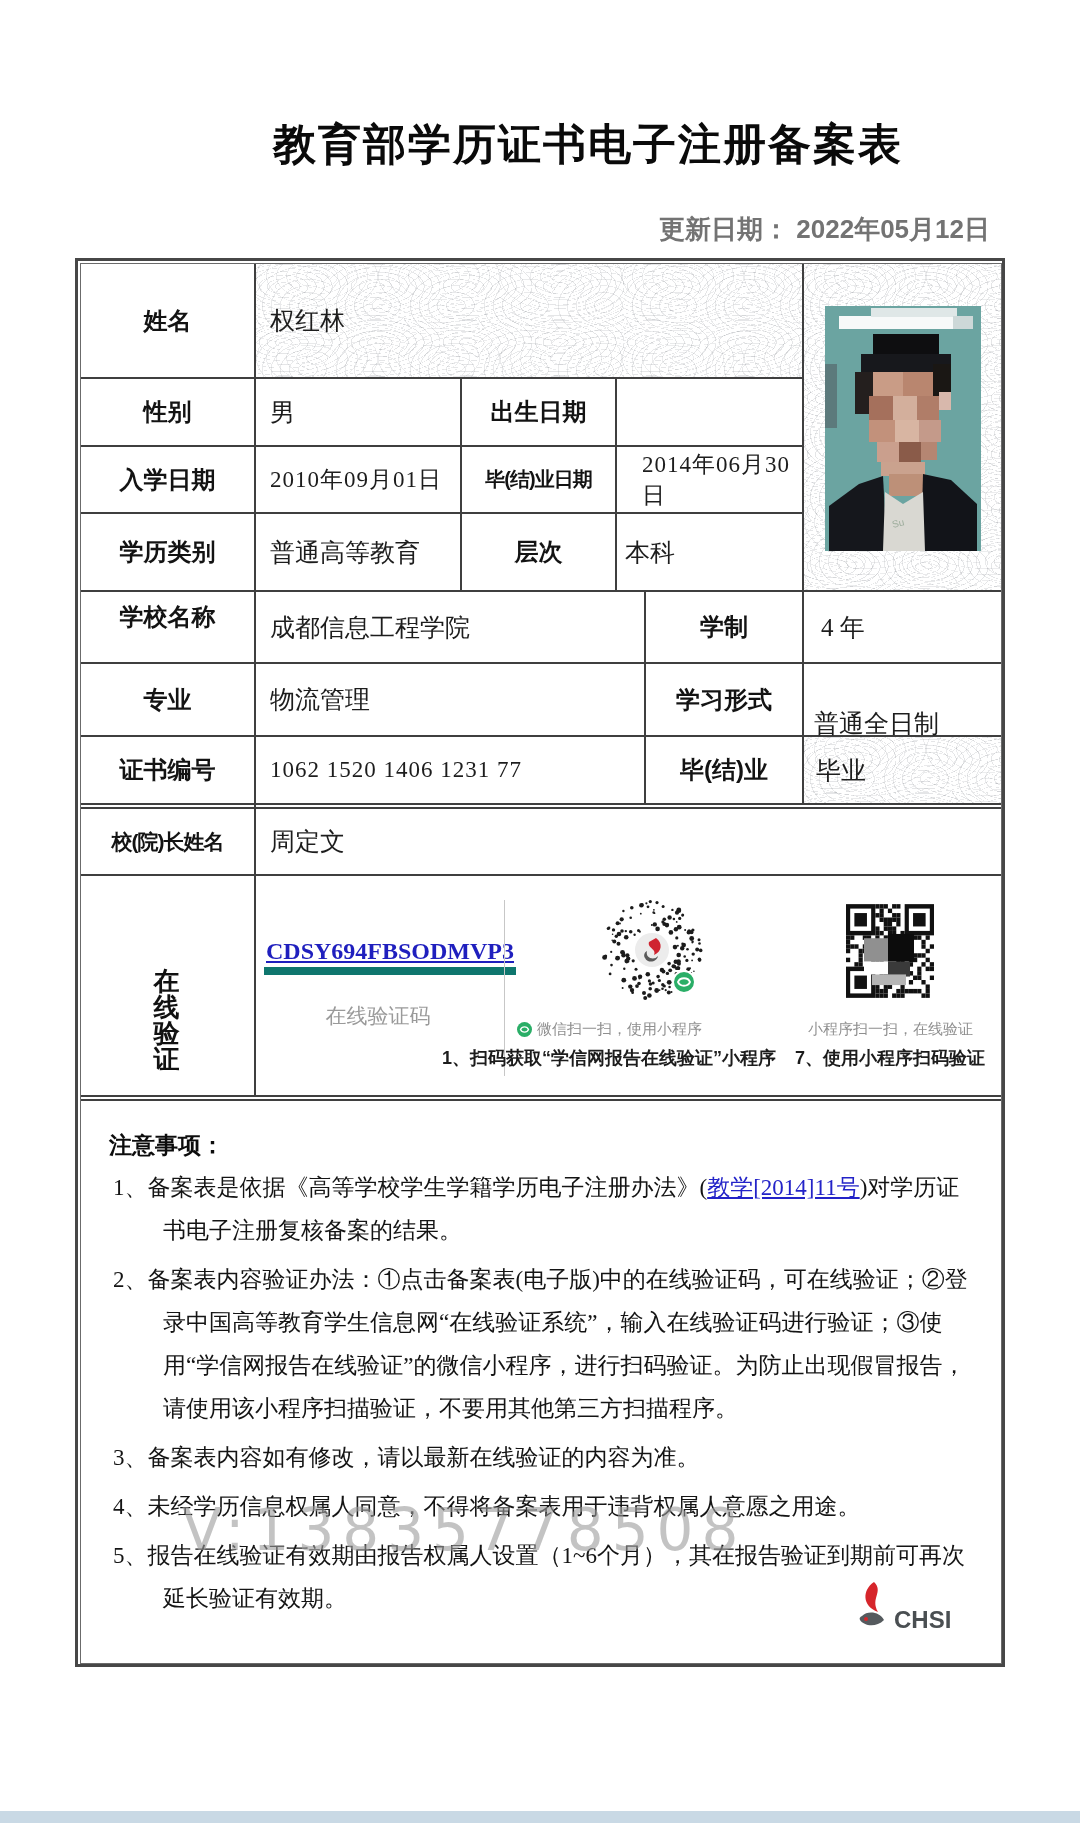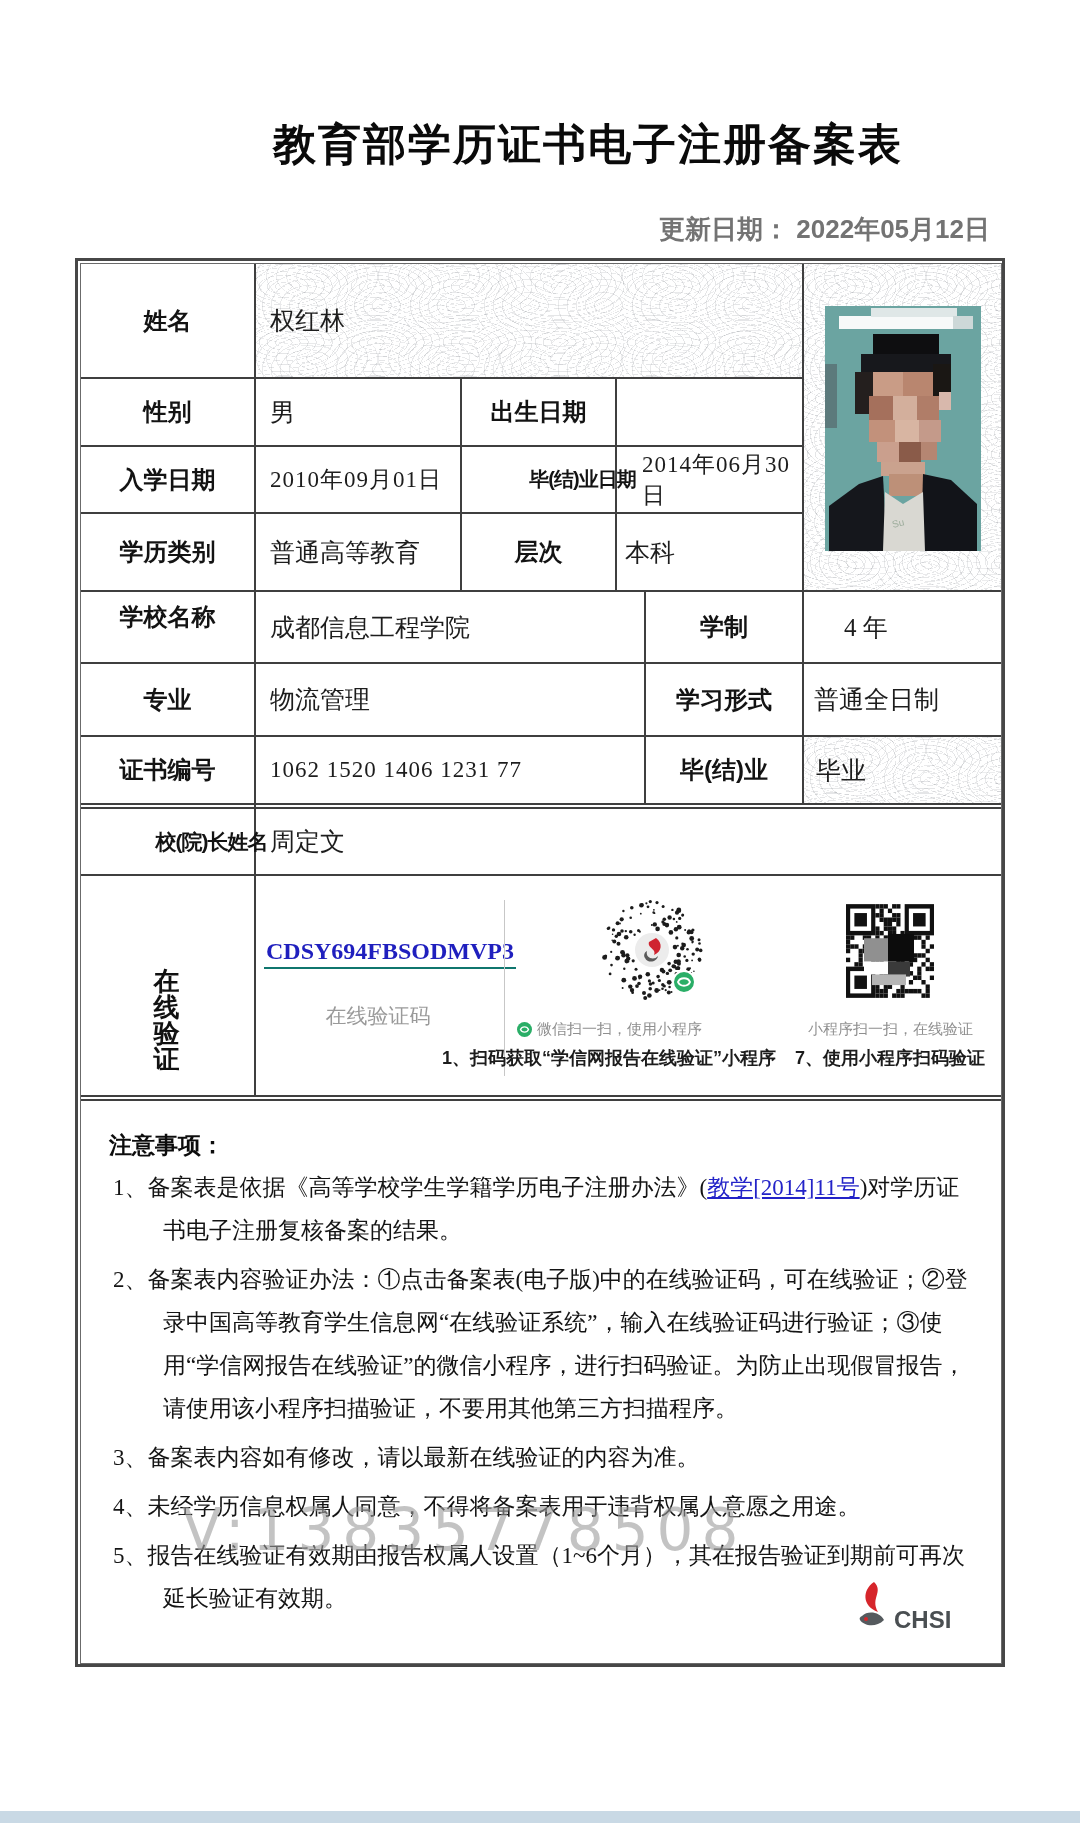--- a/index.html
+++ b/index.html
@@ -13,36 +13,36 @@
   
   .doc-box{position:absolute;left:75px;top:258px;width:930px;height:1409px;
            border:3px solid #474747;box-sizing:border-box;padding:2px;}
   .doc-inner{position:relative;width:920px;height:1399px;border:1px solid #6b6b6b;}
   .hline{position:absolute;height:2px;background:#3f3f3f;}
   .hline.double{height:6px;background:transparent;border-top:2px solid #3f3f3f;border-bottom:2px solid #3f3f3f;box-sizing:border-box;}
   .vline{position:absolute;width:2px;background:#3f3f3f;}
   .vline.light{width:1px;background:#c7c7c7;}
   .cell{position:absolute;display:flex;align-items:center;box-sizing:border-box;}
   .lab{justify-content:center;font-weight:700;font-size:24px;color:#131313;}
-  .lab.small{font-size:20px;letter-spacing:-1px;margin-left:44px;}
+  .lab.small{font-size:20px;letter-spacing:-1px;}
   .val{font-family:"Liberation Serif","DejaVu Serif",serif;font-size:25px;color:#1d1d1d;padding-left:14px;}
   .val.num{font-size:23px;letter-spacing:1px;}
   .guilloche{background-image:
       repeating-radial-gradient(ellipse 44px 20px at 30% 40%, rgba(100,105,115,.17) 0 1px, transparent 1px 8px),
       repeating-radial-gradient(ellipse 36px 26px at 70% 65%, rgba(100,105,115,.14) 0 1px, transparent 1px 9px),
       repeating-radial-gradient(ellipse 52px 30px at 50% 15%, rgba(100,105,115,.12) 0 1px, transparent 1px 10px);
       background-size:92px 56px,74px 64px,122px 82px;}
   .vlabel{writing-mode:vertical-lr;text-orientation:upright;letter-spacing:26px;
           font-weight:700;font-size:26px;margin:auto;padding-top:26px;}
   
   .verify-content{position:absolute;left:173px;top:610px;width:749px;height:223px;}
   .verify-code{position:absolute;left:10px;top:64px;width:228px;text-align:center;
                font-size:24px;font-weight:800;color:#1f1fbe;text-decoration:none;
                font-family:"Liberation Serif","DejaVu Serif",serif;}
-  .verify-code span{border-bottom:2px solid #0f766e;padding:0 2px 3px;}
+  .verify-code span{border-bottom:8px solid #0f766e;padding:0 2px 3px;text-decoration:underline;}
   .verify-code-caption{position:absolute;left:10px;top:128px;width:228px;text-align:center;
                        font-size:21px;color:#9a9a9a;}
   .scan-caption{position:absolute;font-size:15px;color:#8f8f8f;display:flex;align-items:center;justify-content:center;gap:5px;}
   .scan-step{position:absolute;font-size:18px;color:#1c1c1c;text-align:center;font-weight:600;}
   
   .notes-heading{position:absolute;left:28px;top:866px;font-size:23px;font-weight:800;color:#0c0c0c;}
   .notes-list{position:absolute;left:32px;top:902px;width:856px;}
   .note{font-family:"Liberation Serif","DejaVu Serif",serif;font-size:23px;line-height:43px;
         color:#141414;padding-left:50px;text-indent:-50px;margin-bottom:6px;}
   .note a{color:#2323c8;text-decoration:underline;}
@@ -122,26 +122,26 @@
       <div class="cell val num" style="left:536px;top:183px;width:185px;height:65px;padding-left:25px;">2014年06月30日</div>
 
       <div class="cell lab" style="left:0;top:250px;width:173px;height:76px;">学历类别</div>
       <div class="cell val" style="left:175px;top:250px;width:204px;height:76px;">普通高等教育</div>
       <div class="cell lab" style="left:381px;top:250px;width:153px;height:76px;">层次</div>
       <div class="cell val" style="left:536px;top:250px;width:185px;height:76px;padding-left:8px;">本科</div>
 
       <div class="cell lab" style="left:0;top:328px;width:173px;height:50px;">学校名称</div>
       <div class="cell val" style="left:175px;top:328px;width:388px;height:70px;">成都信息工程学院</div>
       <div class="cell lab" style="left:565px;top:328px;width:156px;height:70px;">学制</div>
-      <div class="cell val" style="left:737px;top:328px;width:197px;height:70px;padding-left:26px;">4 年</div>
+      <div class="cell val" style="left:714px;top:328px;width:197px;height:70px;padding-left:26px;">4 年</div>
 
       <div class="cell lab" style="left:0;top:400px;width:173px;height:71px;">专业</div>
       <div class="cell val" style="left:175px;top:400px;width:388px;height:71px;">物流管理</div>
       <div class="cell lab" style="left:565px;top:400px;width:156px;height:71px;">学习形式</div>
-      <div class="cell val" style="left:723px;top:400px;width:197px;height:71px;padding-left:10px;">普通全日制</div>
+      <div class="cell val" style="left:723px;top:424px;width:197px;height:71px;padding-left:10px;">普通全日制</div>
 
       <div class="cell lab" style="left:0;top:473px;width:173px;height:66px;">证书编号</div>
       <div class="cell val num" style="left:175px;top:473px;width:388px;height:66px;">1062 1520 1406 1231 77</div>
       <div class="cell lab" style="left:565px;top:473px;width:156px;height:66px;">毕(结)业</div>
       <div class="cell val guilloche" style="left:723px;top:473px;width:197px;height:66px;padding-left:12px;">毕业</div>
 
       <div class="cell lab small" style="left:0;top:545px;width:173px;height:65px;font-size:21px;">校(院)长姓名</div>
       <div class="cell val" style="left:175px;top:545px;width:745px;height:65px;">周定文</div>
 
       <div class="cell" style="left:0;top:612px;width:173px;height:219px;justify-content:center;">

